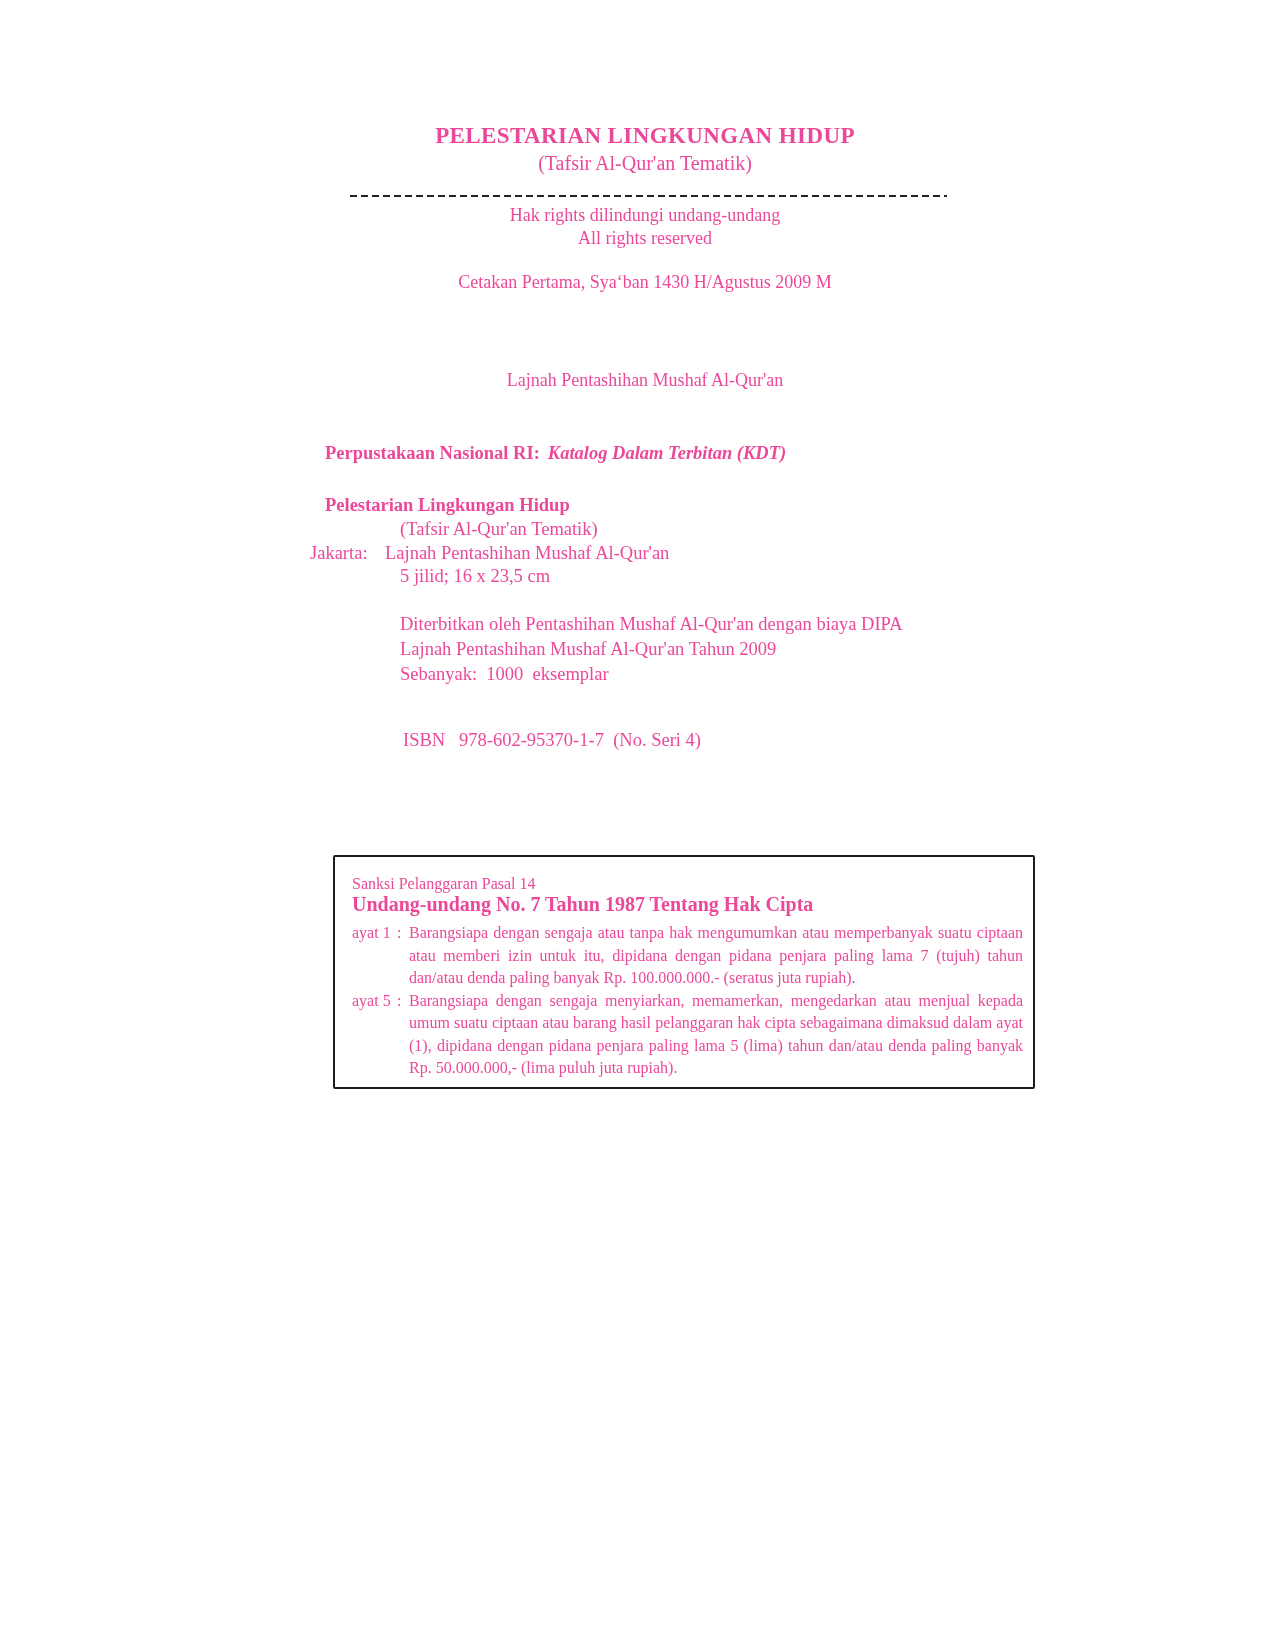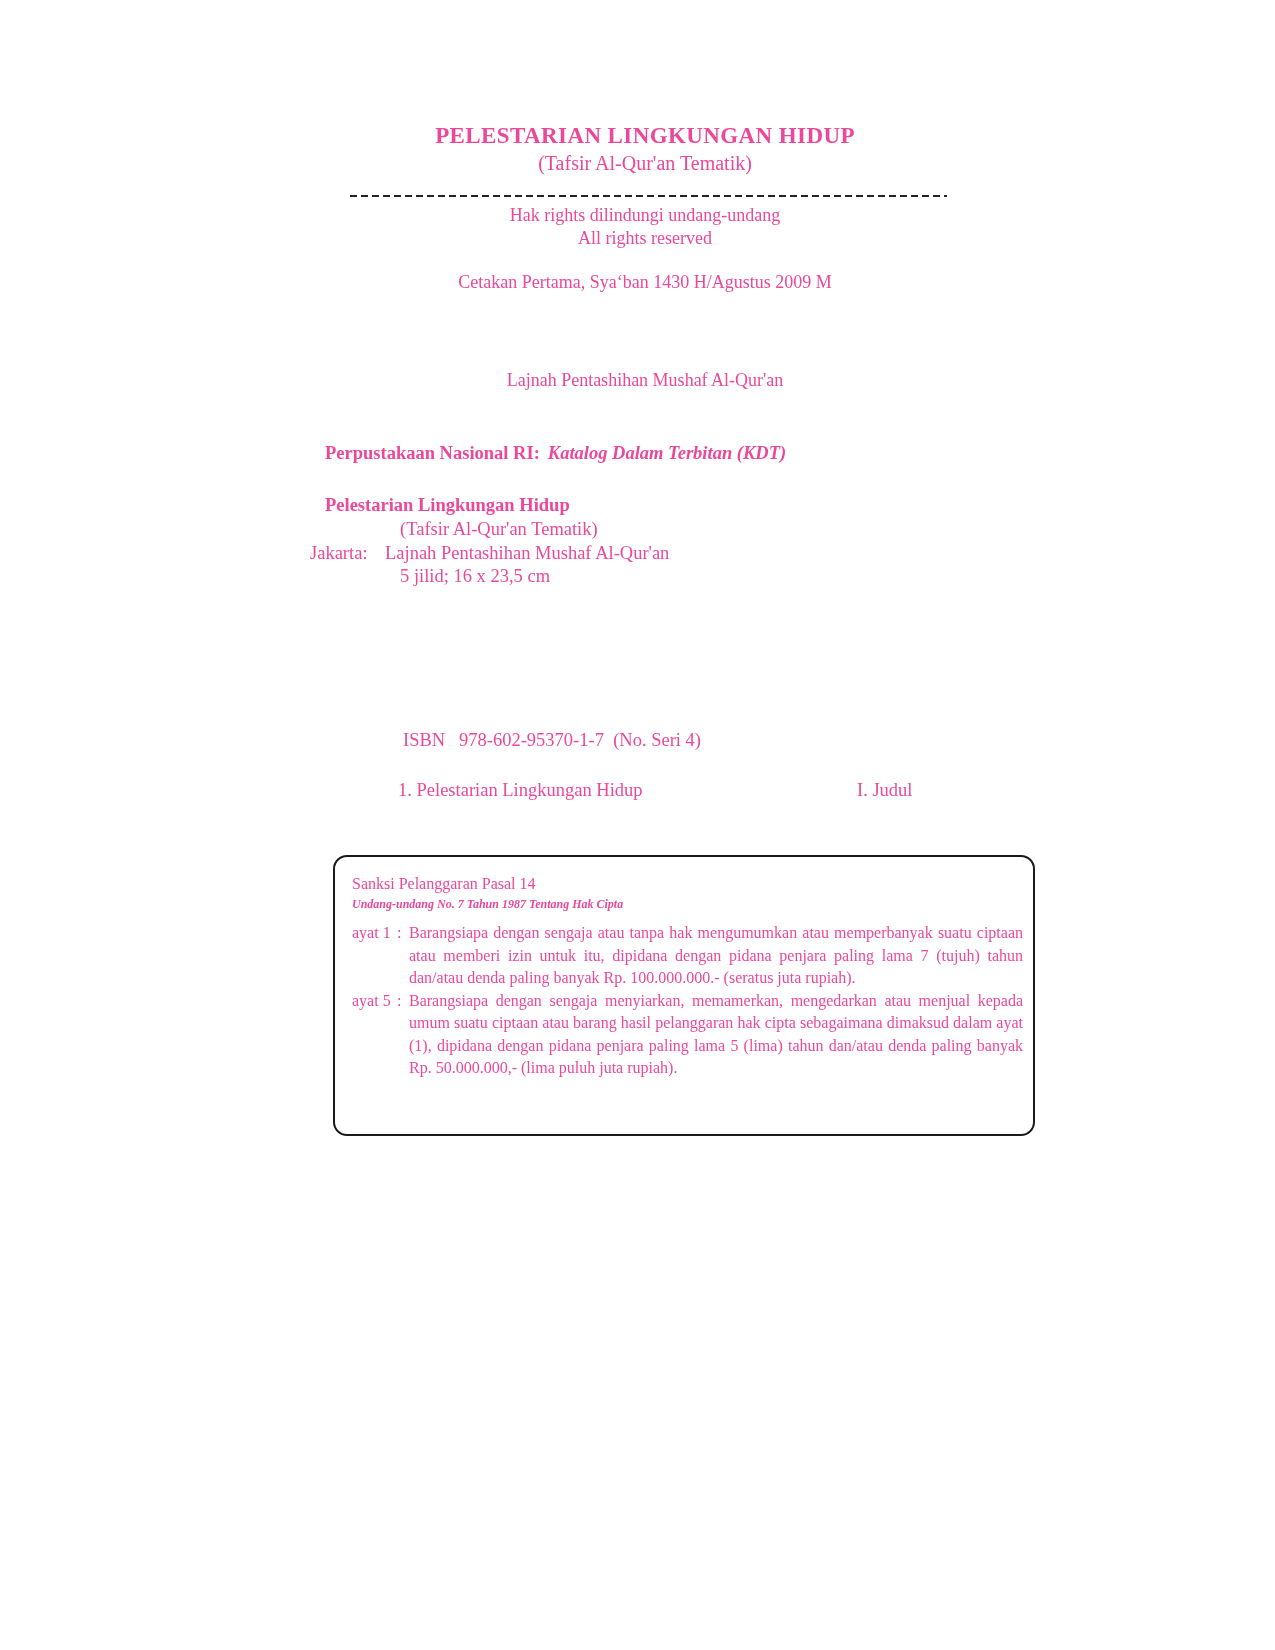--- a/index.html
+++ b/index.html
@@ -41,28 +41,28 @@
   .kdt-place-row { top: 542px; left: 310px; display: flex; }
   .kdt-place-label { width: 75px; flex: 0 0 auto; }
   .kdt-collation { top: 565px; left: 400px; }
   .kdt-notes { top: 612px; left: 400px; }
   .kdt-notes .note-line { font-size: 18.5px; line-height: 25px; }
   .kdt-isbn { top: 729px; left: 403px; }
   .kdt-entries { top: 779px; left: 398px; width: 560px; }
   .entry-title-pos { position: absolute; left: 459px; top: 0; }
 
   .sanction-box {
-    top: 855px; left: 333px; width: 702px; height: 281px;
+    top: 855px; left: 333px; width: 702px; height: 234px;
     border: 2.5px solid #1b1b1b;
-    border-radius: 14px;
+    border-radius: 2px;
     padding: 16px 10px 0 17px;
     background: #ffffff;
   }
   .box-heading { font-size: 16px; line-height: 21px; }
-  .box-heading-bold { font-size: 12px; line-height: 21px; font-weight: bold; font-style: italic; }
+  .box-heading-bold { font-size: 20px; line-height: 21px; font-weight: bold; }
   .clauses { margin-top: 7px; }
   .clause-row { display: flex; font-size: 16px; line-height: 22.5px; }
   .clause-label { flex: 0 0 45px; }
   .clause-colon { flex: 0 0 12px; }
   .clause-text { flex: 1; text-align: justify; }
 </style>
 </head>
 <body>
 
 <div class="page">
@@ -86,27 +86,28 @@
   <div class="abs kdt-line kdt-title">Pelestarian Lingkungan Hidup</div>
   <div class="abs kdt-line kdt-subtitle">(Tafsir Al-Qur'an Tematik)</div>
 
   <div class="abs kdt-line kdt-place-row">
     <span class="kdt-place-label">Jakarta:</span>
     <span>Lajnah Pentashihan Mushaf Al-Qur'an</span>
   </div>
 
   <div class="abs kdt-line kdt-collation">5 jilid; 16 x 23,5 cm</div>
 
+  <div class="abs kdt-notes">
+    <div class="note-line">Diterbitkan oleh Pentashihan Mushaf Al-Qur'an dengan biaya DIPA</div>
+    <div class="note-line">Lajnah Pentashihan Mushaf Al-Qur'an Tahun 2009</div>
+    <div class="note-line pre">Sebanyak:  1000  eksemplar</div>
+  </div>
 
   <div class="abs kdt-line kdt-isbn pre">ISBN   978-602-95370-1-7  (No. Seri 4)</div>
 
-  <div class="abs kdt-line kdt-entries">
-    <span>1. Pelestarian Lingkungan Hidup</span>
-    <span class="entry-title-pos">I. Judul</span>
-  </div>
 
   <div class="abs sanction-box">
     <div class="box-heading">Sanksi Pelanggaran Pasal 14</div>
     <div class="box-heading-bold">Undang-undang No. 7 Tahun 1987 Tentang Hak Cipta</div>
 
     <div class="clauses">
       <div class="clause-row">
         <span class="clause-label">ayat 1</span>
         <span class="clause-colon">:</span>
         <span class="clause-text">Barangsiapa dengan sengaja atau tanpa hak mengumumkan atau memperbanyak suatu ciptaan atau memberi izin untuk itu, dipidana dengan pidana penjara paling lama 7 (tujuh) tahun dan/atau denda paling banyak Rp. 100.000.000.- (seratus juta rupiah).</span>

